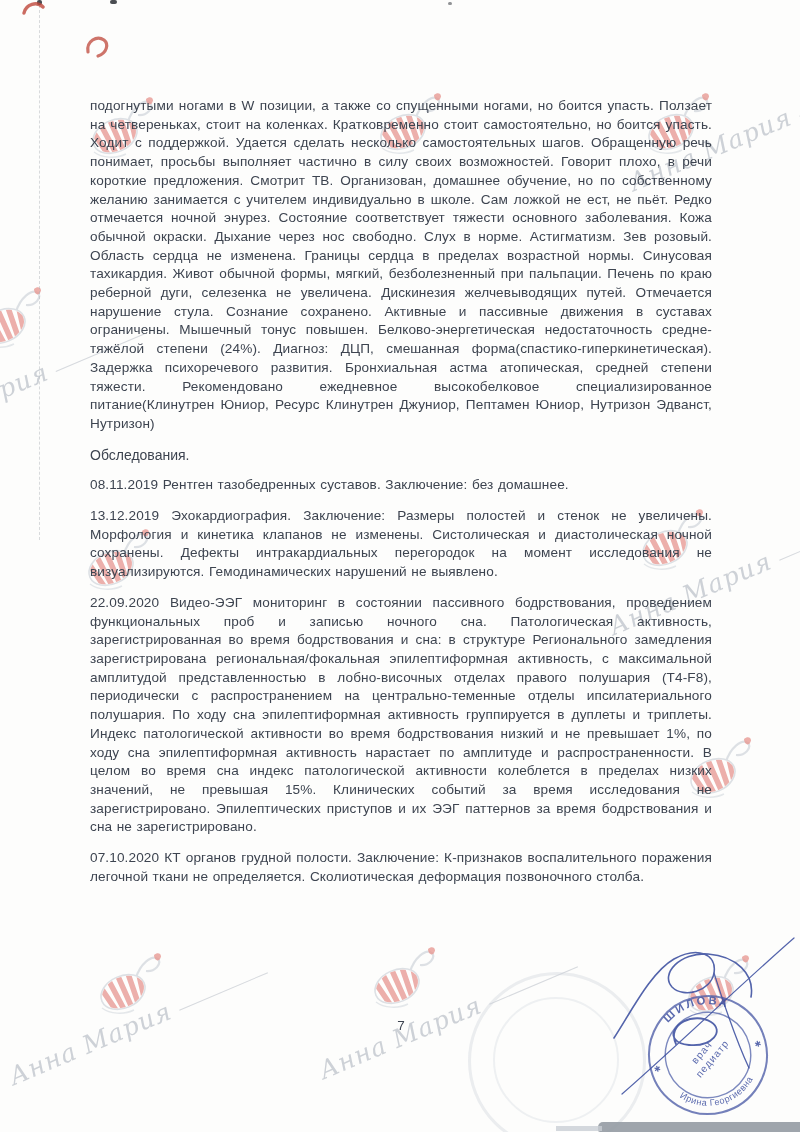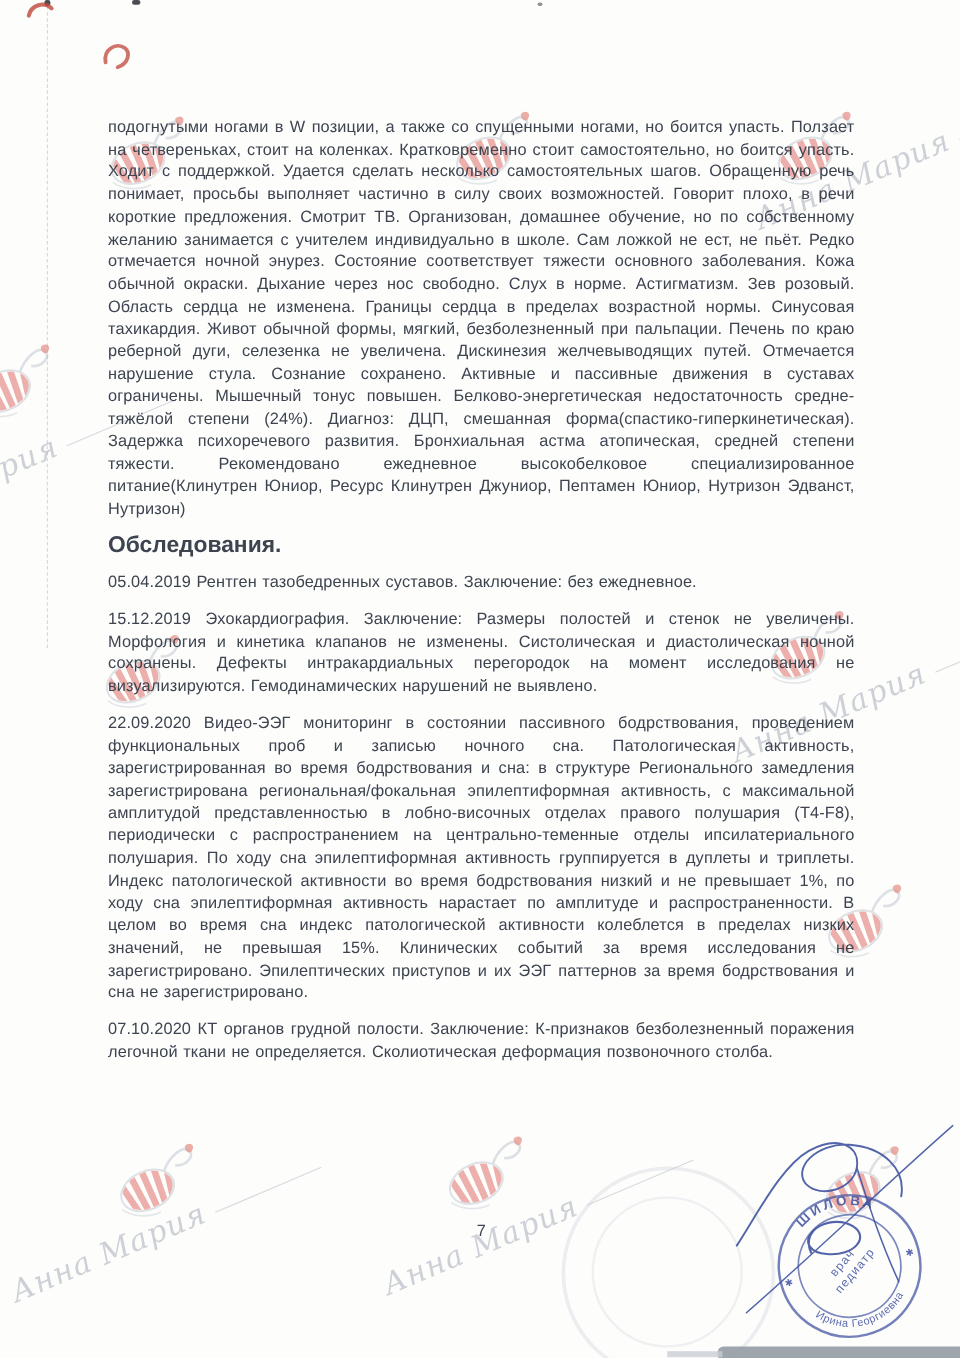--- a/index.html
+++ b/index.html
@@ -12,21 +12,21 @@
   
   .text-layer{
     position:absolute; left:90px; top:97px; width:622px; z-index:3;
   }
   .body-par, .rec{
     margin:0 0 12px 0;
     font-size:13.6px; line-height:18.7px;
     text-align:justify; letter-spacing:.12px; word-spacing:.6px;
   }
   .heading{
-    margin:2px 0 12px 0; font-size:19px; line-height:18.7px; font-weight:bold;
+    margin:2px 0 12px 0; font-size:14px; line-height:18.7px; font-weight:normal;
   }
   .page-number{
     position:absolute; left:90px; top:1018px; width:622px; z-index:3;
     text-align:center; font-size:13.5px; color:#3d4450;
   }
   
   .wm-logo{position:absolute; width:66px; height:74px; z-index:1; opacity:.55;}
   .wm-script{
     position:absolute; z-index:1;
     font-family:"DejaVu Serif", serif; font-style:italic;
@@ -141,24 +141,24 @@
   <svg class="red-mark" style="left:84px; top:34px" width="26" height="26">
     <path d="M4,18 C2,7 13,1 20,6 C25,10 23,19 14,22" fill="none" stroke="rgba(190,70,58,.75)" stroke-width="3.2" stroke-linecap="round"></path>
   </svg>
   <div class="bottom-band"></div>
   <div class="bottom-band-tail"></div>
 
   <div class="text-layer">
     <p class="body-par">подогнутыми ногами в W позиции, а также со спущенными ногами, но боится упасть. Ползает на четвереньках, стоит на коленках. Кратковременно стоит самостоятельно, но боится упасть. Ходит с поддержкой. Удается сделать несколько самостоятельных шагов. Обращенную речь понимает, просьбы выполняет частично в силу своих возможностей. Говорит плохо, в речи короткие предложения. Смотрит ТВ. Организован, домашнее обучение, но по собственному желанию занимается с учителем индивидуально в школе. Сам ложкой не ест, не пьёт. Редко отмечается ночной энурез. Состояние соответствует тяжести основного заболевания. Кожа обычной окраски. Дыхание через нос свободно. Слух в норме. Астигматизм. Зев розовый. Область сердца не изменена. Границы сердца в пределах возрастной нормы. Синусовая тахикардия. Живот обычной формы, мягкий, безболезненный при пальпации. Печень по краю реберной дуги, селезенка не увеличена. Дискинезия желчевыводящих путей. Отмечается нарушение стула. Сознание сохранено. Активные и пассивные движения в суставах ограничены. Мышечный тонус повышен. Белково-энергетическая недостаточность средне-тяжёлой степени (24%). Диагноз: ДЦП, смешанная форма(спастико-гиперкинетическая). Задержка психоречевого развития. Бронхиальная астма атопическая, средней степени тяжести. Рекомендовано ежедневное высокобелковое специализированное питание(Клинутрен Юниор, Ресурс Клинутрен Джуниор, Пептамен Юниор, Нутризон Эдванст, Нутризон)</p>
     <p class="heading">Обследования.</p>
 
-    <p class="rec"><span>05.04.2019</span> <span>Рентген тазобедренных суставов. Заключение: без ежедневное.</span></p>
-    <p class="rec"><span>15.12.2019</span> <span>Эхокардиография. Заключение: Размеры полостей и стенок не увеличены. Морфология и кинетика клапанов не изменены. Систолическая и диастолическая ночной сохранены. Дефекты интракардиальных перегородок на момент исследования не визуализируются. Гемодинамических нарушений не выявлено.</span></p>
+    <p class="rec"><span>08.11.2019</span> <span>Рентген тазобедренных суставов. Заключение: без домашнее.</span></p>
+    <p class="rec"><span>13.12.2019</span> <span>Эхокардиография. Заключение: Размеры полостей и стенок не увеличены. Морфология и кинетика клапанов не изменены. Систолическая и диастолическая ночной сохранены. Дефекты интракардиальных перегородок на момент исследования не визуализируются. Гемодинамических нарушений не выявлено.</span></p>
     <p class="rec"><span>22.09.2020</span> <span>Видео-ЭЭГ мониторинг в состоянии пассивного бодрствования, проведением функциональных проб и записью ночного сна. Патологическая активность, зарегистрированная во время бодрствования и сна: в структуре Регионального замедления зарегистрирована региональная/фокальная эпилептиформная активность, с максимальной амплитудой представленностью в лобно-височных отделах правого полушария (Т4-F8), периодически с распространением на центрально-теменные отделы ипсилатериального полушария. По ходу сна эпилептиформная активность группируется в дуплеты и триплеты. Индекс патологической активности во время бодрствования низкий и не превышает 1%, по ходу сна эпилептиформная активность нарастает по амплитуде и распространенности. В целом во время сна индекс патологической активности колеблется в пределах низких значений, не превышая 15%. Клинических событий за время исследования не зарегистрировано. Эпилептических приступов и их ЭЭГ паттернов за время бодрствования и сна не зарегистрировано.</span></p>
-    <p class="rec"><span>07.10.2020</span> <span>КТ органов грудной полости. Заключение: К-признаков безболезненный поражения легочной ткани не определяется. Сколиотическая деформация позвоночного столба.</span></p>
+    <p class="rec"><span>07.10.2020</span> <span>КТ органов грудной полости. Заключение: К-признаков воспалительного поражения легочной ткани не определяется. Сколиотическая деформация позвоночного столба.</span></p>
   </div>
 
   <div class="page-number">7</div>
 
   <div class="ghost-seal">
     <div class="ghost-seal-inner"></div>
   </div>
 
   <svg class="stamp-svg" viewBox="0 0 124 124">
     <circle cx="62" cy="62" r="58" fill="none" stroke="#4a5ba6" stroke-width="2" opacity=".85"></circle>

